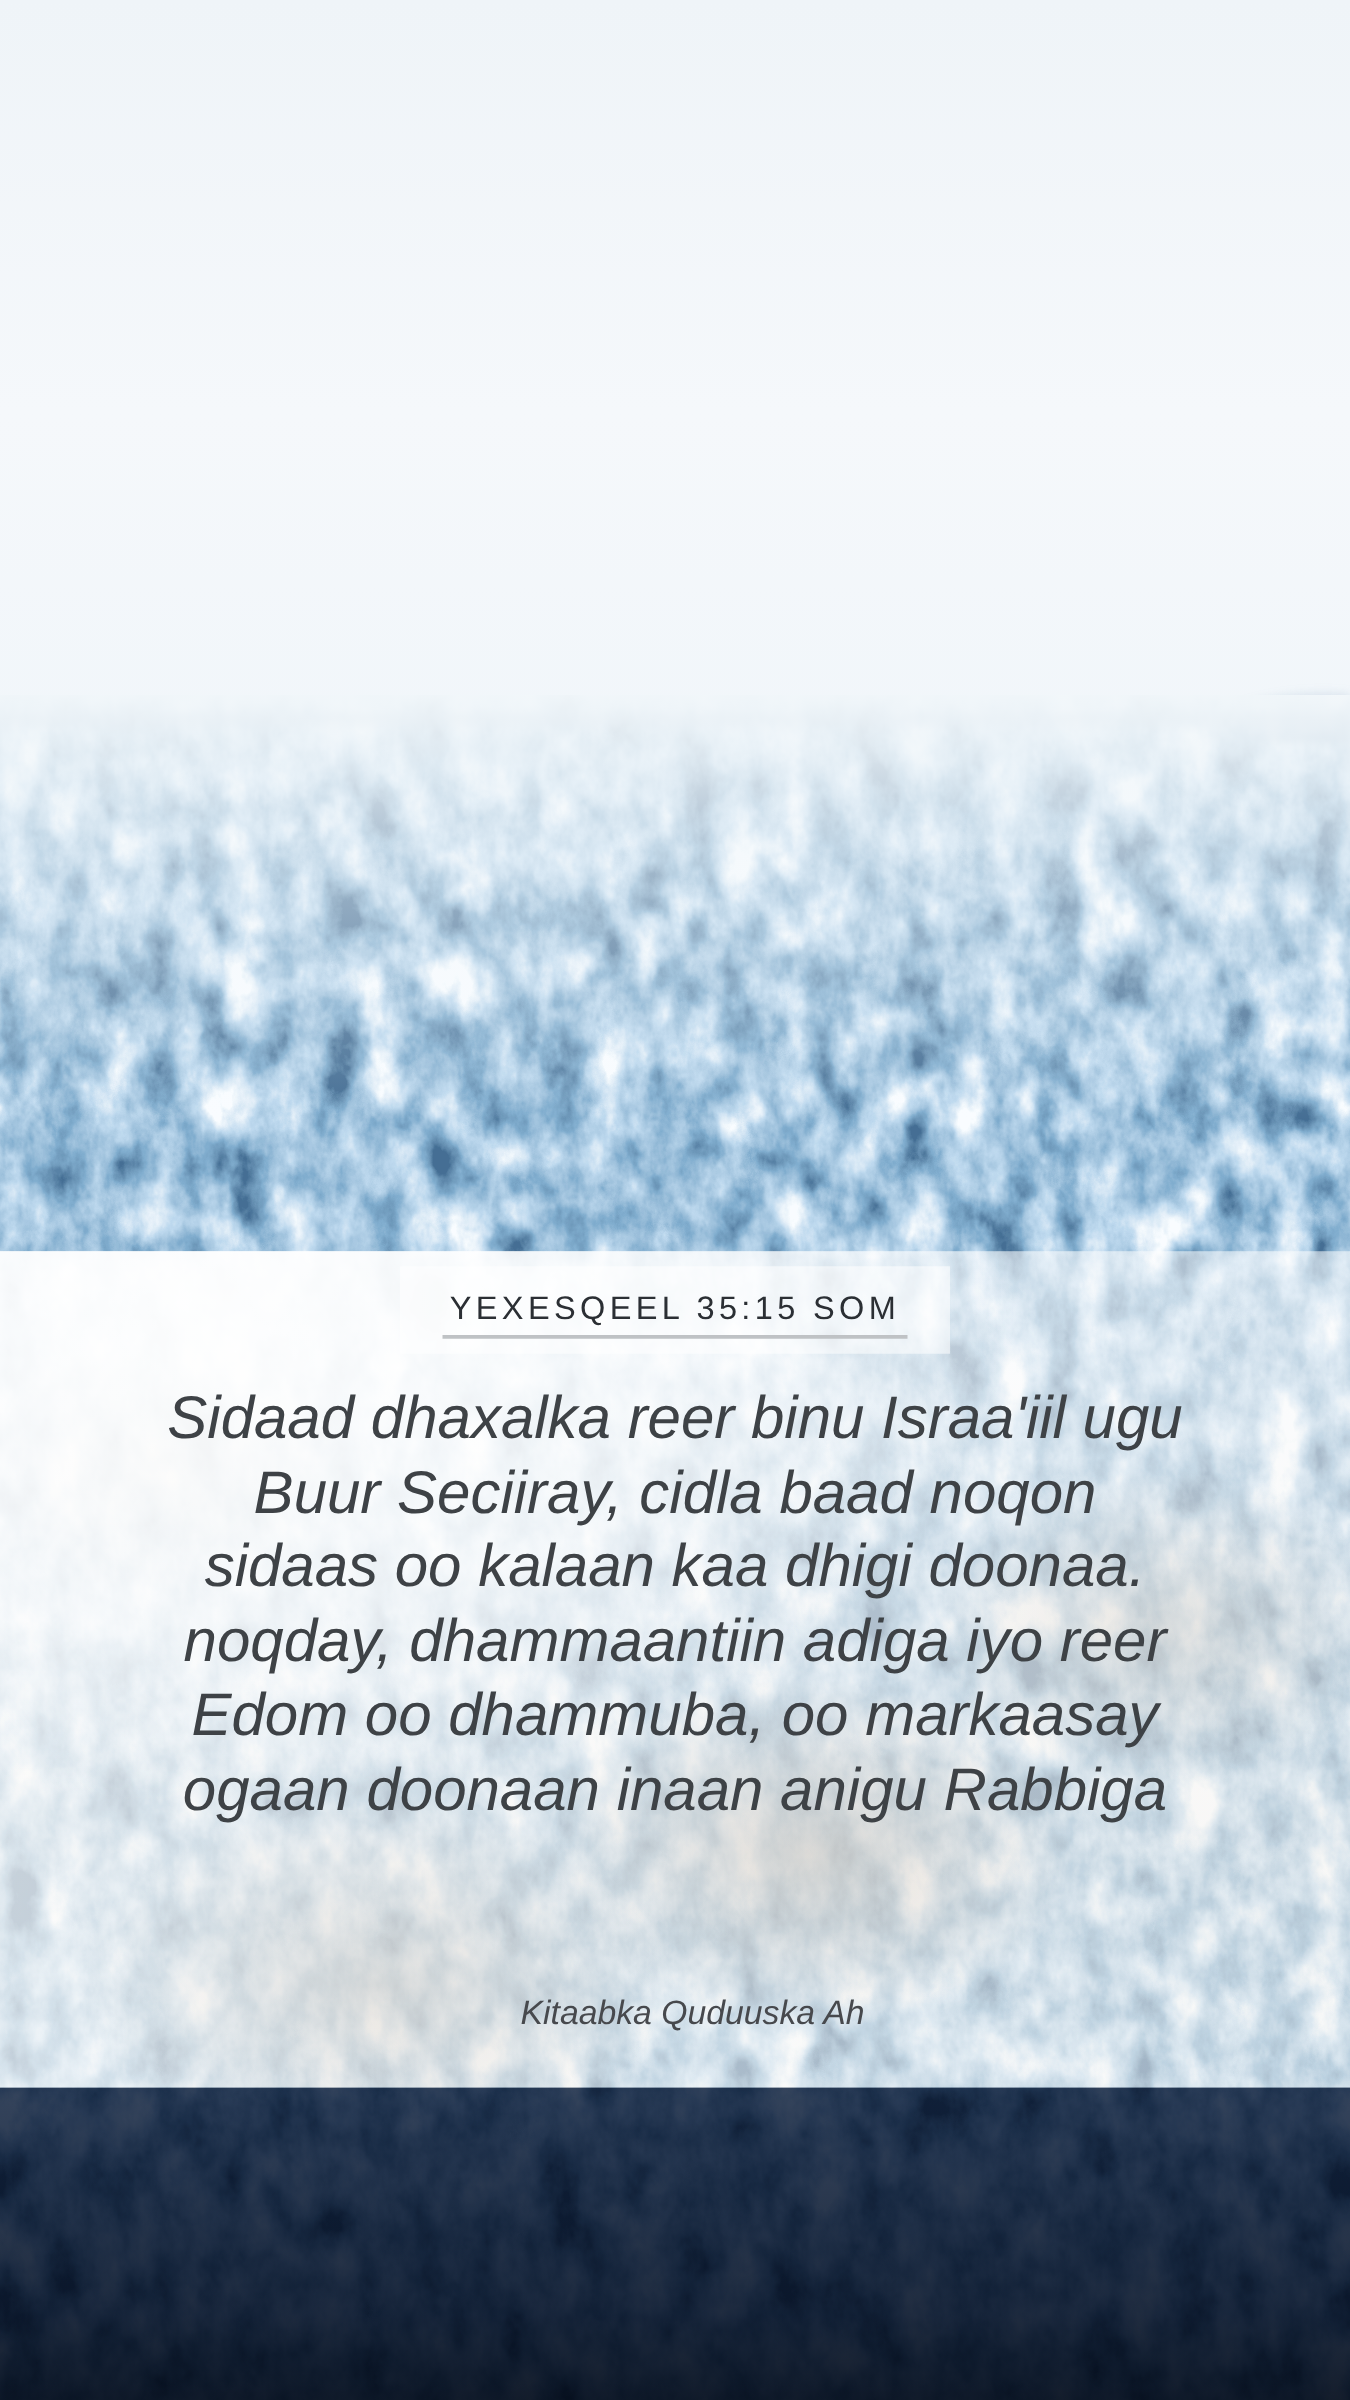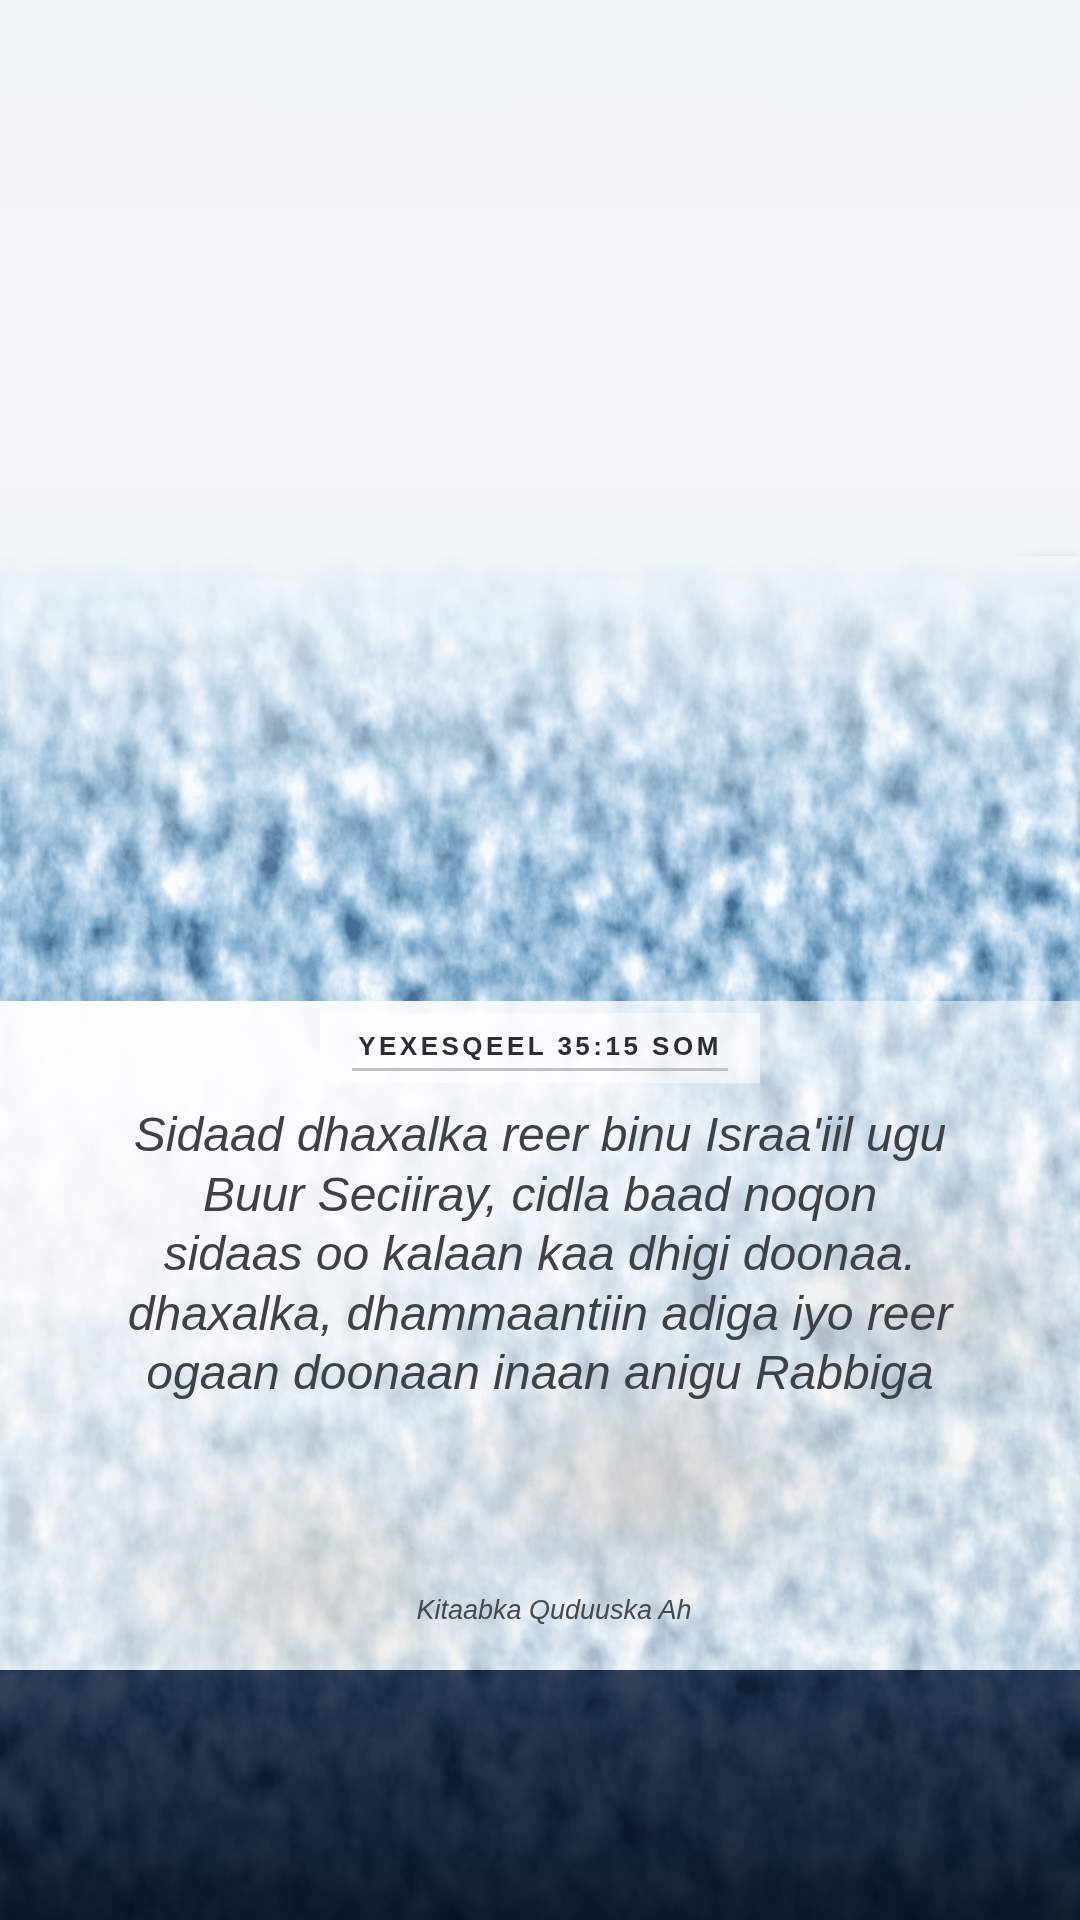--- a/index.html
+++ b/index.html
@@ -70,21 +70,21 @@
       linear-gradient(to bottom, rgba(252,252,252,0.42) 0%, rgba(242,235,226,0.40) 70%, rgba(245,241,234,0.34) 100%);
   }
 
   .title-box {
     position:absolute; left:50%; top:12px; transform:translateX(-50%);
     width:440px; height:70px;
     background:rgba(255,255,255,0.55);
     display:flex; align-items:center; justify-content:center;
   }
   .title {
-    font-size:26px; font-weight:700; letter-spacing:3.5px; line-height:1;
+    font-size:26px; font-weight:400; letter-spacing:3.5px; line-height:1;
     color:#2b2f34; white-space:nowrap;
     border-bottom:3px solid #bfc2c5; padding:0 6px 9px; margin-top:8px;
   }
 
   .verse {
     position:absolute; left:0; top:104px; width:1080px;
     text-align:center; font-style:italic; font-weight:300;
     font-size:48px; line-height:59.5px; color:#3e4246;
   }
   .verse-line { padding:0 40px; }
@@ -137,20 +137,21 @@
   <div class="band">
 
     <div class="title-box">
       <div class="title">YEXESQEEL 35:15 SOM</div>
     </div>
 
     <div class="verse">
       <div class="verse-line">Sidaad dhaxalka reer binu Israa'iil ugu</div>
       <div class="verse-line">Buur Seciiray, cidla baad noqon</div>
       <div class="verse-line">sidaas oo kalaan kaa dhigi doonaa.</div>
-      <div class="verse-line">dhaxalka, dhammaantiin adiga iyo reer</div>
+      <div class="verse-line">noqday, dhammaantiin adiga iyo reer</div>
+      <div class="verse-line">Edom oo dhammuba, oo markaasay</div>
       <div class="verse-line">ogaan doonaan inaan anigu Rabbiga</div>
     </div>
 
     <div class="attribution">Kitaabka Quduuska Ah</div>
   </div>
 
 </div>
 
 </body></html>

